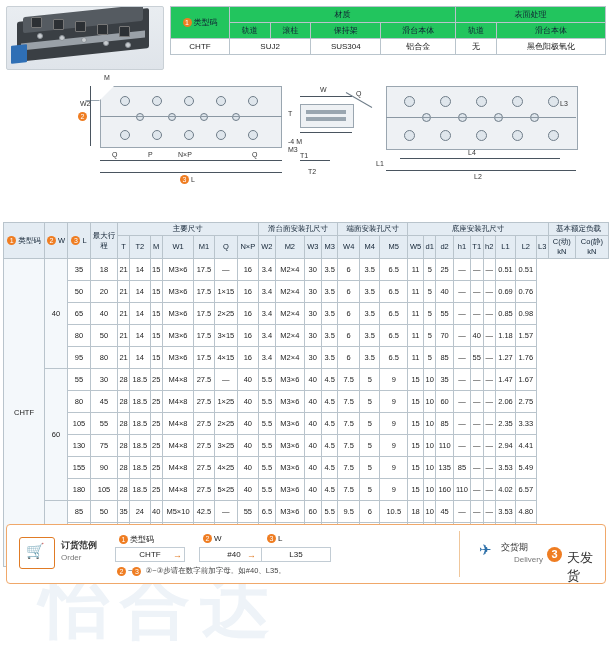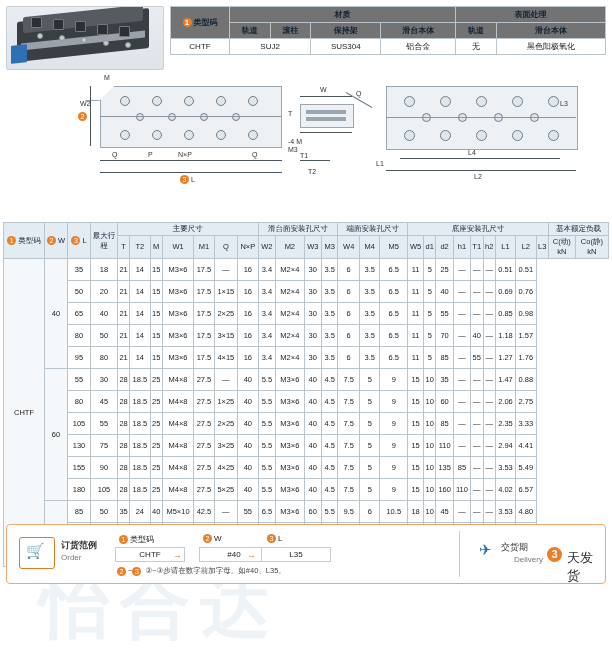--- a/index.html
+++ b/index.html
@@ -27,21 +27,21 @@
     background:#555b61;transform:skewY(-6deg);border-radius:2px;}
   .ph-rail{position:absolute;left:14px;top:30px;width:124px;height:7px;
     background:#9aa1a8;transform:skewY(-6deg);}
   .ph-blk{position:absolute;width:9px;height:9px;background:#2c3034;border:1px solid #777;border-radius:1px;}
   .ph-screw{position:absolute;width:4px;height:4px;border-radius:50%;background:#c8ccd0;border:1px solid #8b9197;}
   .ph-blue{position:absolute;left:4px;top:38px;width:16px;height:18px;background:#2f6fb5;transform:skewY(-6deg);border-radius:1px;}
 
   
   .spec{position:absolute;left:170px;top:6px;width:436px;border-collapse:collapse;font-size:8px;}
   .spec th,.spec td{border:1px solid #b9c4cc;text-align:center;padding:2px 1px;line-height:11px;}
-  .spec thead th{background:#737373;font-weight:bold;color:#123;}
+  .spec thead th{background:#22c55e;font-weight:normal;color:#123;}
   .spec tbody td{background:#ffffff;}
   .num-badge{display:inline-block;width:9px;height:9px;border-radius:50%;
     background:#ef7d22;color:#fff;font-size:7px;line-height:9px;text-align:center;margin-right:2px;vertical-align:middle;}
   .dwg-box{position:absolute;background:#eef1f4;border:1px solid #9aa6b0;}
   .dim-line{position:absolute;background:#4a5560;}
   .lbl{position:absolute;font-size:7px;color:#333;}
   .circ{position:absolute;border-radius:50%;border:1px solid #6f7d89;background:#dfe6ec;}
   .ctr{position:absolute;background:#8b98a3;}
   .onum{display:inline-block;width:9px;height:9px;border-radius:50%;background:#ef7d22;color:#fff;font-size:7px;line-height:9px;text-align:center;}
 
@@ -387,21 +387,21 @@
         <td>7.5</td>
         <td>5</td>
         <td>9</td>
         <td>15</td>
         <td>10</td>
         <td>35</td>
         <td>—</td>
         <td>—</td>
         <td>—</td>
         <td>1.47</td>
-        <td>0.88</td>
+        <td>1.67</td>
       </tr>
       <tr>
         <td>80</td>
         <td>45</td>
         <td>28</td>
         <td>18.5</td>
         <td>25</td>
         <td>M4×8</td>
         <td>27.5</td>
         <td>1×25</td>

